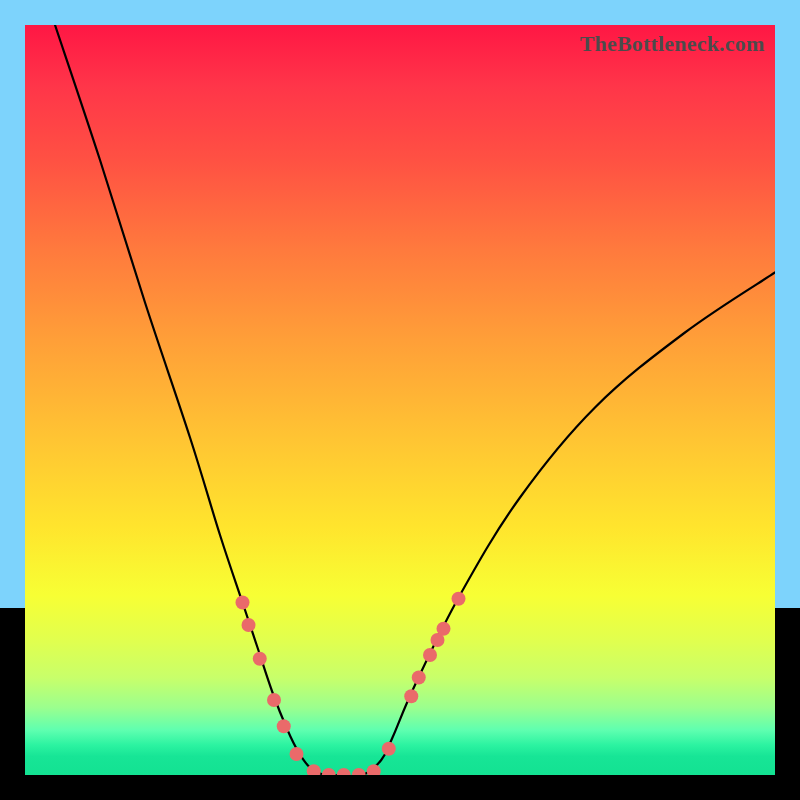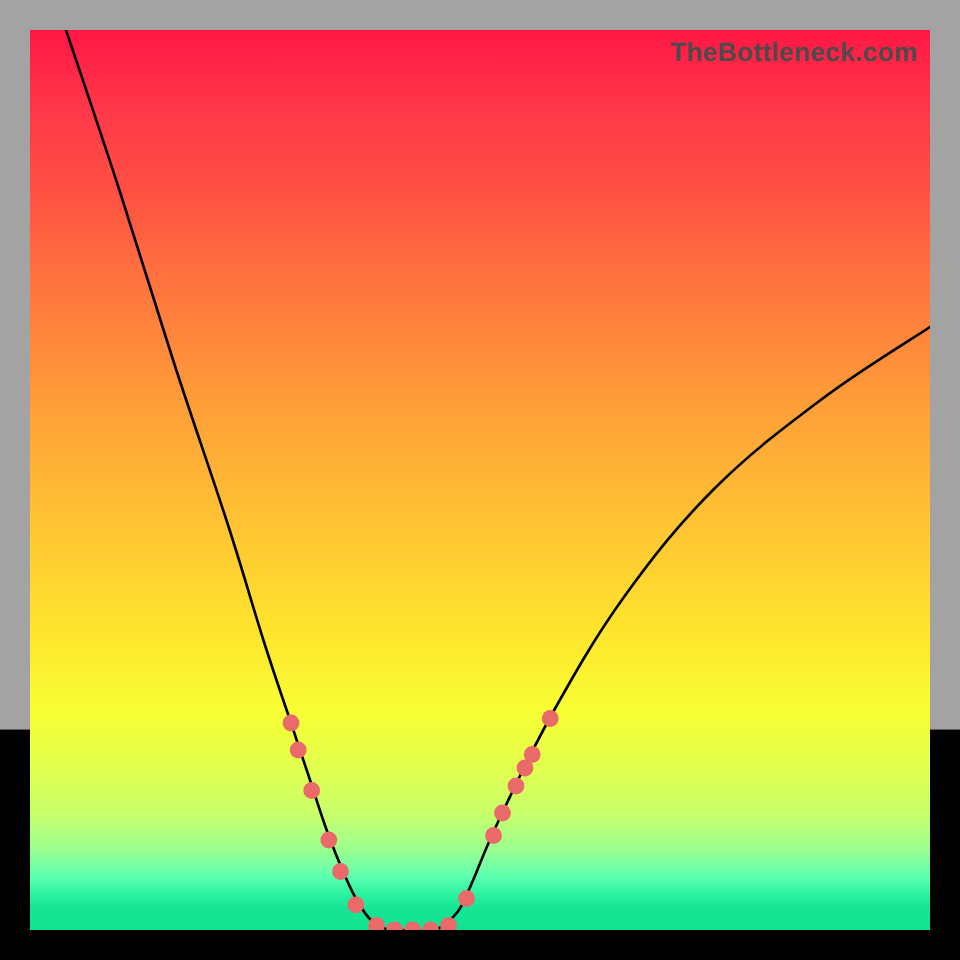--- a/index.html
+++ b/index.html
@@ -8,21 +8,22 @@
     width: 800px;
     height: 800px;
     overflow: hidden;
     background: #000;
     font-family: Arial, Helvetica, sans-serif;
   }
   .stage {
     position: relative;
     width: 800px;
     height: 608px;
-    background: #a3a3a3;
+    background: #7dd3fc;
+    font-family: Liberation Serif, serif;
   }
   .plot {
     position: absolute;
     left: 25px;
     top: 25px;
     width: 750px;
     height: 750px;
     overflow: hidden;
   }
   .gradient {

